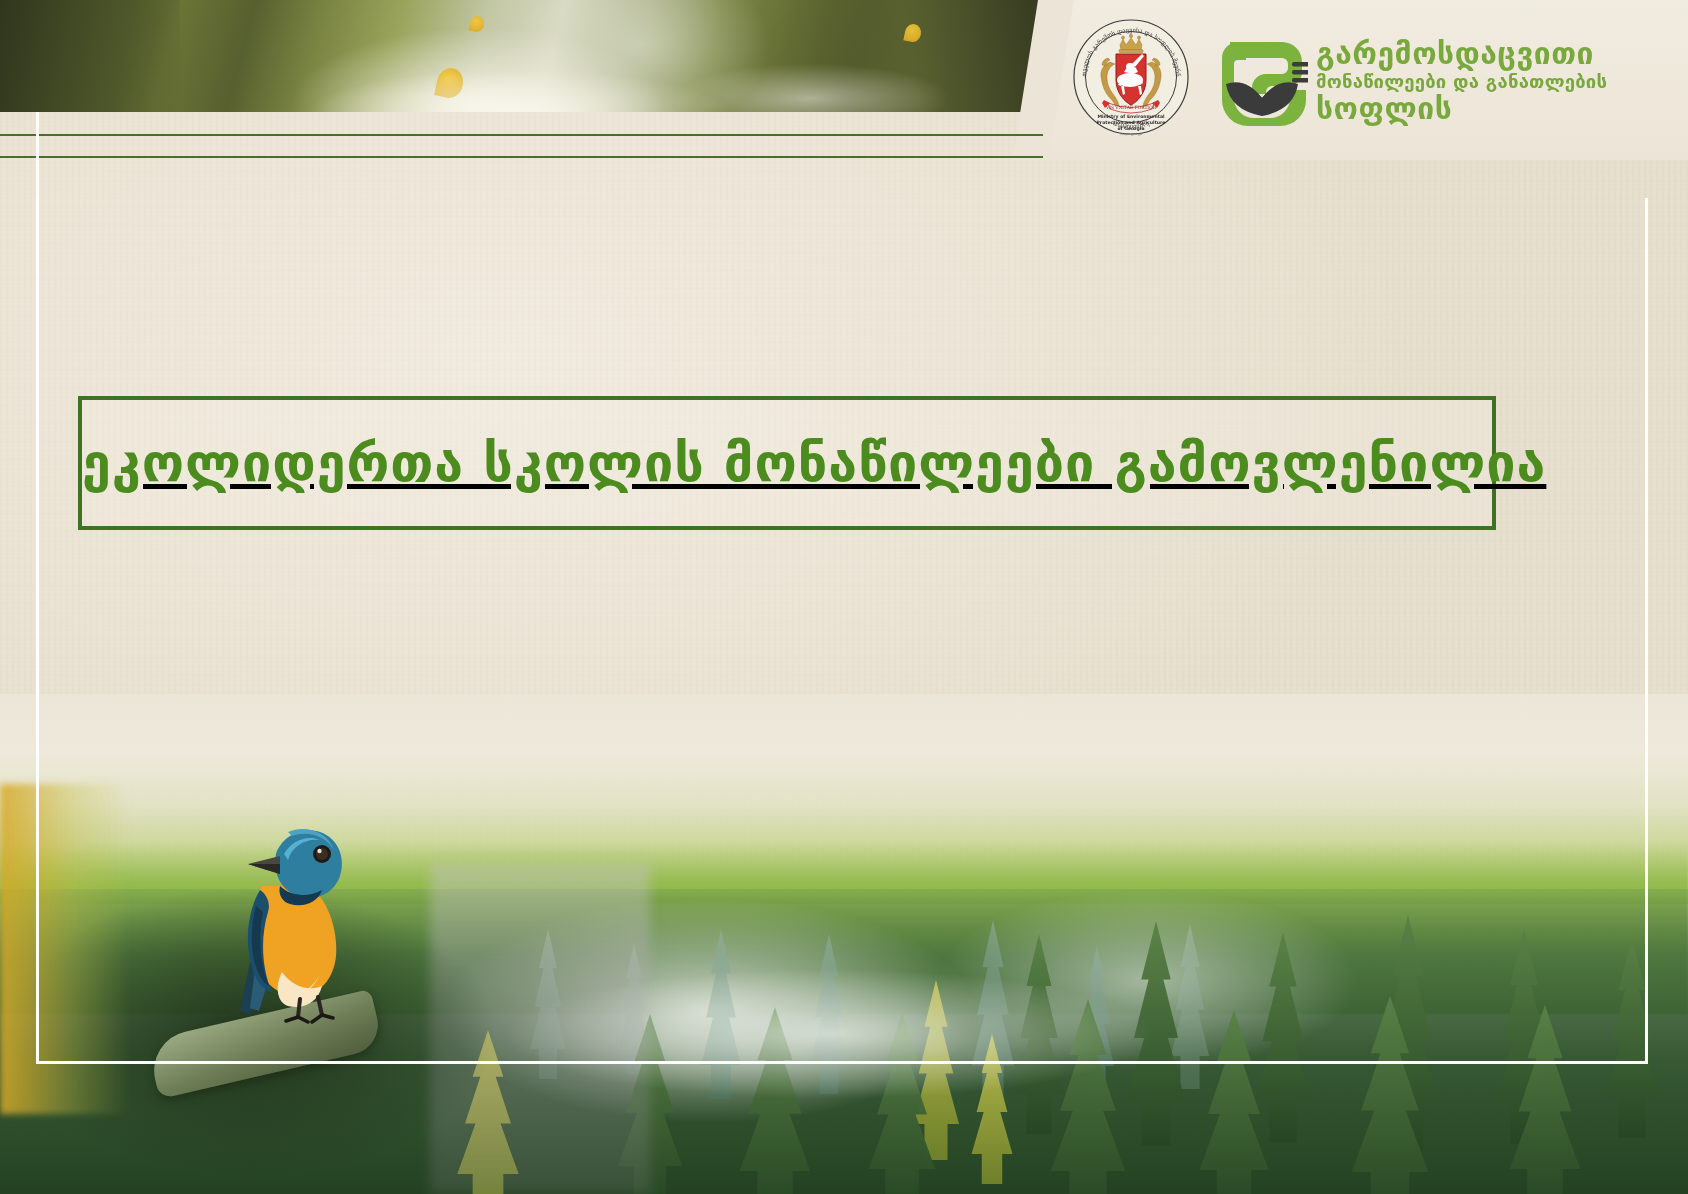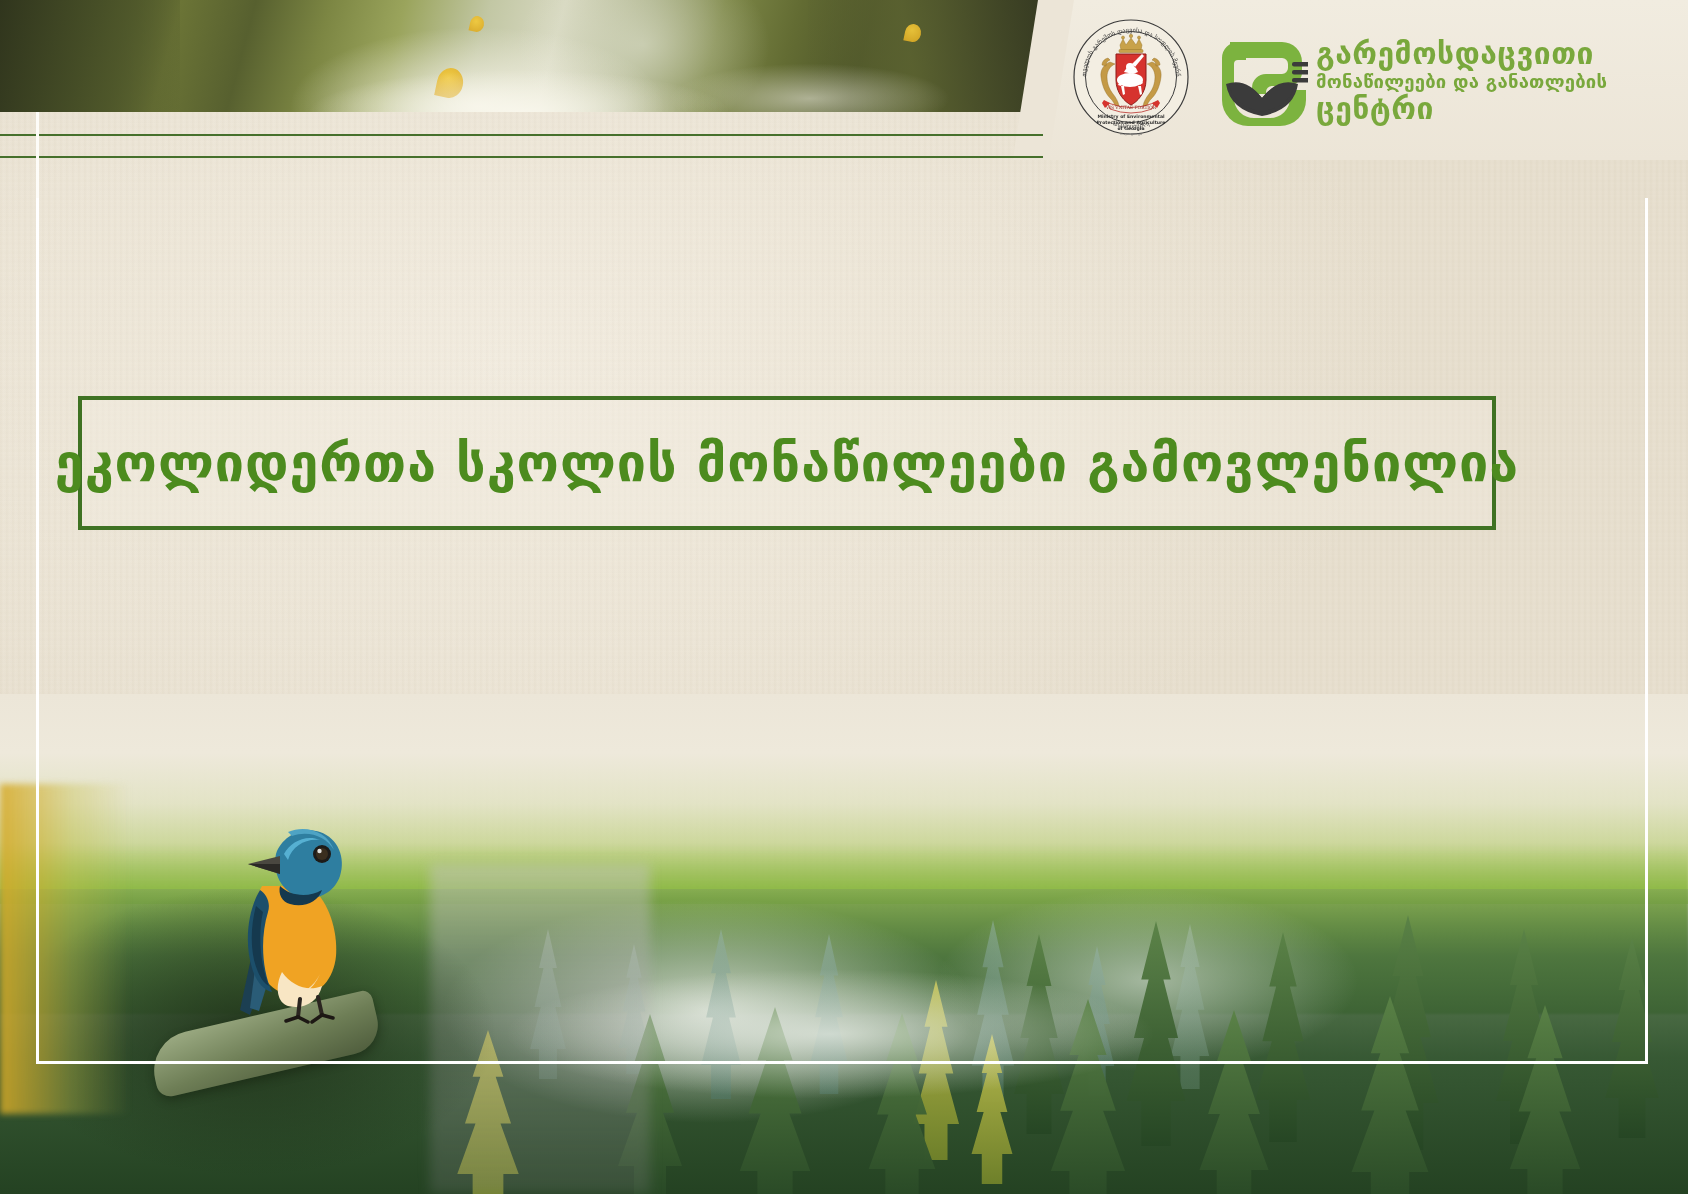--- a/index.html
+++ b/index.html
@@ -108,22 +108,23 @@
     box-sizing:border-box;pointer-events:none;
   }
   .frame-top-stub{
     position:absolute;left:36px;top:112px;width:3px;height:90px;background:#fdfcf8;
   }
 
   
   .title-box{
     position:absolute;left:78px;top:396px;width:1418px;height:134px;
     border:4px solid #3f7223;box-sizing:border-box;
-    display:flex;align-items:center;justify-content:center;
+    display:flex;align-items:center;justify-content:flex-start;
     background:rgba(243,238,227,.35);
+    text-decoration:underline;
   }
   .title-text{
     color:#4c8b1e;font-size:52px;font-weight:700;letter-spacing:1px;
     white-space:nowrap;text-align:center;line-height:1;
     font-family:"DejaVu Sans","Liberation Sans",sans-serif;
   }
 
   
   .bottom-photo{
     position:absolute;left:0;bottom:0;width:1688px;height:500px;overflow:hidden;
@@ -278,21 +279,21 @@
           <g fill="#3b3b3b">
             <rect x="76" y="26" width="20" height="4.5" rx="2"></rect>
             <rect x="76" y="34" width="20" height="4.5" rx="2"></rect>
             <rect x="76" y="42" width="20" height="4.5" rx="2"></rect>
           </g>
         </svg>
       </div>
       <div class="eiec-words">
         <div class="eiec-l1">გარემოსდაცვითი</div>
         <div class="eiec-l2">მონაწილეები და განათლების</div>
-        <div class="eiec-l3">ცენტრი</div>
+        <div class="eiec-l3">სოფლის</div>
       </div>
     </div>
   </div>
 
   <div class="rule r1"></div>
   <div class="rule r2"></div>
 
   <div class="bottom-photo">
     <div class="bp-sky"></div>
     <div class="bp-meadow"></div>

